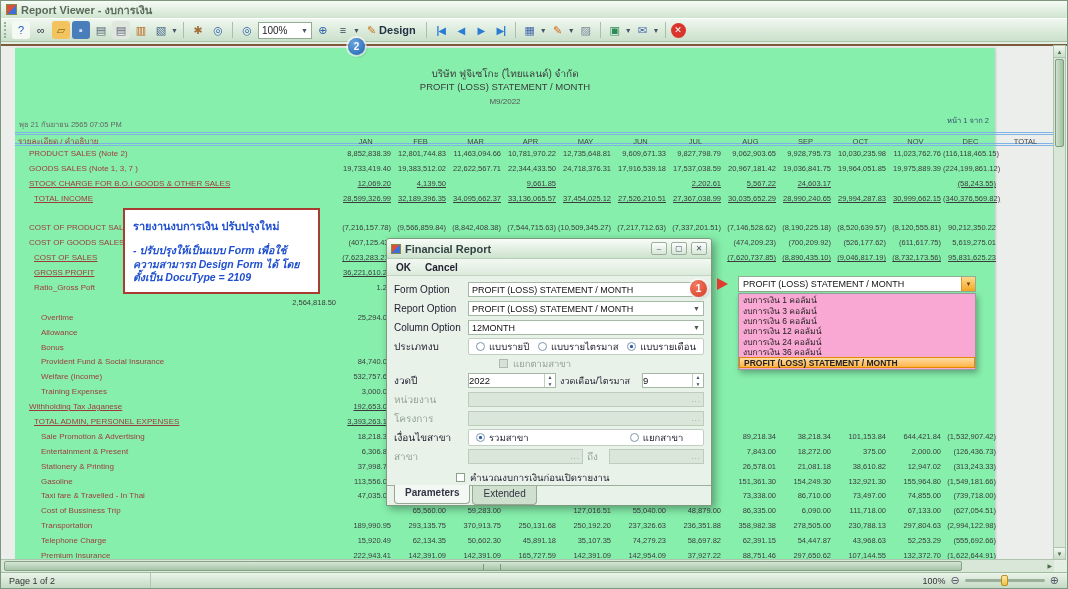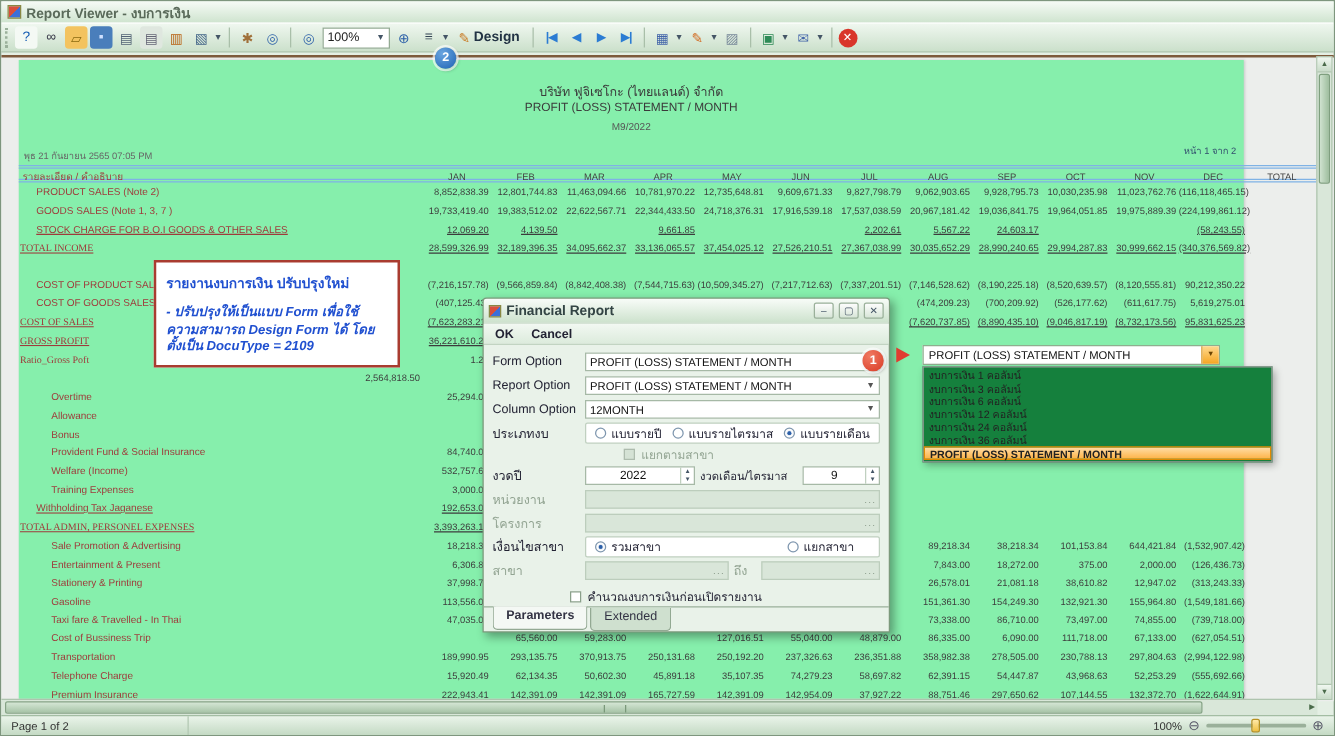--- a/index.html
+++ b/index.html
@@ -31,21 +31,21 @@
   .co-period { top:49px; font-size:8px; color:#555; }
   .meta-date { position:absolute; left:4px; top:70px; font-size:7.5px; color:#666; }
   .meta-page { position:absolute; right:6px; top:66px; font-size:7.5px; color:#33506e; }
 
   .rpt { position:absolute; left:0; top:84px; width:1038px; }
   .rpt-head { display:grid; grid-template-columns:323px repeat(13,55px); border-top:3px double #7fb2e5; border-bottom:3px double #7fb2e5; height:14px; align-items:center; }
   .rpt-head .hc { text-align:center; font-size:7.5px; color:#444; }
   .rpt-head .hd { font-size:8px; color:#9e3b3b; padding-left:3px; text-align:left; }
   .rpt-row { display:grid; grid-template-columns:323px repeat(13,55px); height:14.9px; align-items:center; }
   .lbl { color:#9e3b3b; font-size:8px; white-space:nowrap; overflow:hidden; }
-  .ind0 { padding-left:1px;font-family:Liberation Serif, serif; } .ind1 { padding-left:14px; } .ind2 { padding-left:26px; }
+  .ind0 { padding-left:19px; } .ind1 { padding-left:14px; } .ind2 { padding-left:26px; }
   .val { text-align:right; color:#3c3c3c; font-size:7.5px; padding-right:2px; white-space:nowrap; }
   .u > .lbl, .u > .val { text-decoration:underline; }
 
   
   .note-box { position:absolute; left:108px; top:160px; width:197px; height:86px; background:#fff; border:2px solid #a93c30; padding:7px 8px; color:#2050d0; font-weight:bold; }
   .note-title { font-size:11px; }
   .note-body { margin-top:9px; font-size:10.5px; line-height:1.3;font-style:italic; }
 
   
   .vscroll { position:absolute; right:1px; top:44px; width:13px; height:515px; background:#d9e7d9; border:1px solid #aec4ae; }
@@ -78,35 +78,35 @@
   .combo .caret { font-size:7px; color:#555; }
   .groupbox { flex:1; height:17px; background:#fff; border:1px solid #c0d0c0; border-radius:2px; display:flex; align-items:center; padding:0 7px; }
   .radio { display:flex; align-items:center; gap:4px; font-size:9.5px; color:#223; }
   .rdot { width:9px; height:9px; border-radius:50%; border:1px solid #7e96ae; background:#fff; position:relative; flex:none; }
   .rdot.on::after { content:""; position:absolute; left:2px; top:2px; width:3px; height:3px; border-radius:50%; background:#2b5fa8; box-shadow:0 0 1px #2b5fa8; }
   .chkbox { width:9px; height:9px; border:1px solid #8aa08a; background:#fff; flex:none; }
   .chkbox.dis { background:#d5e2d5; border-color:#aebcae; }
   .chklabel { font-size:9.5px; color:#223; }
   .chklabel.dis { color:#92a492; }
   .spin { height:15px; background:#fff; border:1px solid #a6b9a6; display:flex; align-items:center; }
-  .spin .sval { flex:1; text-align:center; font-size:9.5px; color:#111; }
+  .spin .sval { flex:1; font-size:9.5px; color:#111; }
   .spin .arrows { width:11px; height:100%; display:flex; flex-direction:column; border-left:1px solid #c0d0c0; }
   .spin .arrows span { flex:1; font-size:5px; line-height:6px; text-align:center; color:#456; }
   .dinput { height:15px; background:#d9e6d9; border:1px solid #bccdbc; display:flex; align-items:center; justify-content:flex-end; color:#8d9d8d; font-size:9px; padding-right:2px; }
   .dots { font-size:8px; letter-spacing:1px; color:#8d9d8d; }
   .dlg-tabs { position:absolute; bottom:0; left:7px; display:flex; gap:2px; height:19px; }
   .tab { padding:2px 10px 0 10px; font-size:10px; border:1px solid #93a993; border-top:none; border-radius:0 0 4px 4px; background:#cfe0cf; color:#334; }
   .tab.active { background:#f4f8f4; font-weight:bold; position:relative; top:-1px; }
   .dlg-tabline { position:absolute; bottom:19px; left:0; width:100%; border-top:1px solid #9ab09a; }
 
   
   .ov-arrow { position:absolute; left:716px; top:277px; width:0; height:0; border-left:11px solid #e03c31; border-top:6px solid transparent; border-bottom:6px solid transparent; }
   .ov-combo { position:absolute; left:737px; top:275px; width:238px; height:16px; background:#fff; border:1px solid #8fae8f; display:flex; align-items:center; justify-content:space-between; font-size:9px; color:#111; padding-left:4px; }
   .ov-btn { width:14px; height:14px; background:linear-gradient(#ffd98e,#f5a623); border-left:1px solid #d79a2e; display:flex; align-items:center; justify-content:center; font-size:6px; color:#6b4300; flex:none; }
-  .ov-list { position:absolute; left:737px; top:292px; width:280px; background:#15803d; border:1px solid #9a9a9a; box-shadow:2px 3px 6px rgba(0,0,0,.3); padding:1px 0; }
+  .ov-list { position:absolute; left:737px; top:292px; width:238px; background:#f9a8d4; border:1px solid #9a9a9a; box-shadow:2px 3px 6px rgba(0,0,0,.3); padding:1px 0; }
   .ov-item { height:10.4px; display:flex; align-items:center; padding:0 4px; font-size:8.5px; color:#222; white-space:nowrap; }
   .ov-item.selected { background:linear-gradient(#ffdda6,#ffb347); border:1px solid #e08a00; font-weight:bold; }
 
   
   .circle { position:absolute; width:17px; height:17px; border-radius:50%; color:#fff; font-weight:bold; font-size:10px; display:flex; align-items:center; justify-content:center; box-shadow:0 0 0 2px rgba(255,255,255,.65), 1px 1px 3px rgba(0,0,0,.45); }
   .c-blue { left:347px; top:37px; background:radial-gradient(circle at 35% 28%, #6aa5e0, #1f62b4); }
   .c-red { left:689px; top:279px; background:radial-gradient(circle at 35% 28%, #f07a62, #d93a25); }
 </style>
 </head>
 <body>

